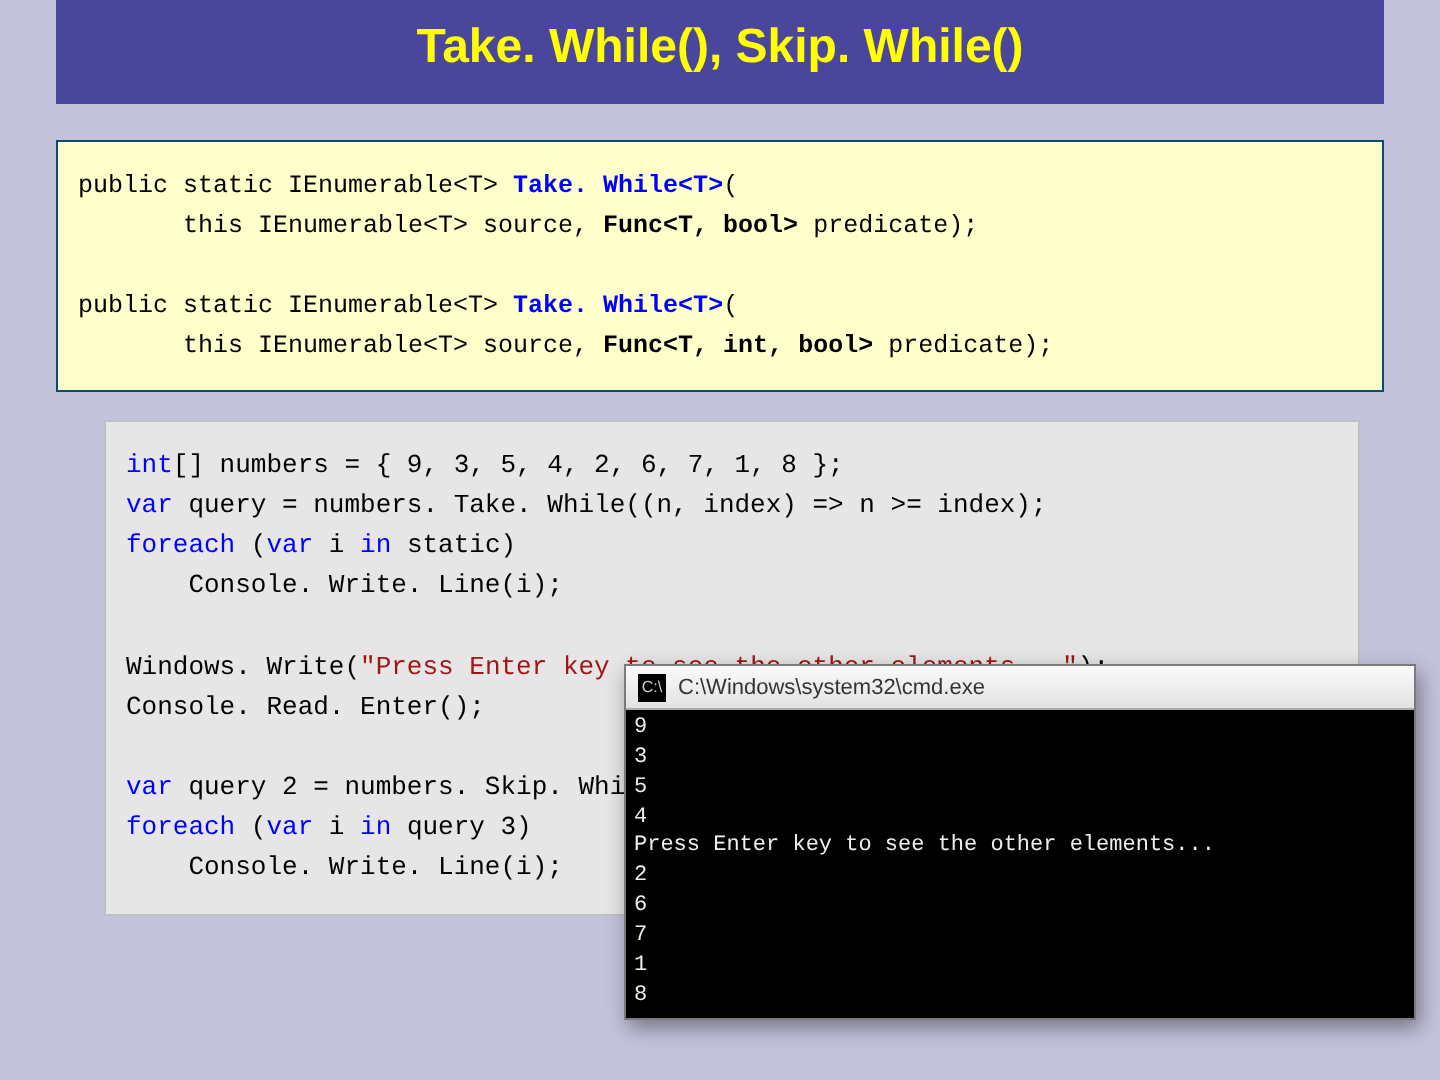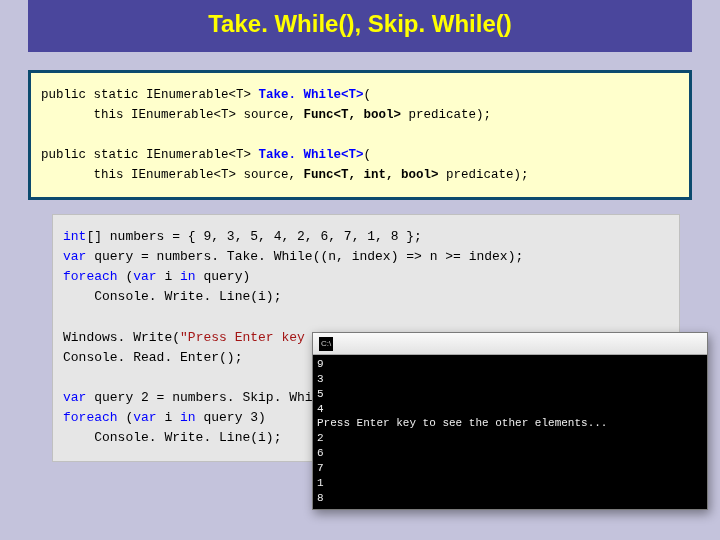--- a/index.html
+++ b/index.html
@@ -17,21 +17,21 @@
     color: #ffff00;
     font-family: Arial, sans-serif;
     font-size: 24px;
     font-weight: bold;
     text-align: center;
     padding: 10px 0 14px 0;
     margin: 0 28px 18px 28px;
   }
   .sig-box {
     background: #ffffcc;
-    border: 3px solid #0c4a6e;
+    border: 1px solid #0c4a6e;
     margin: 0 28px 14px 28px;
     padding: 12px 10px;
     font-size: 12.5px;
     line-height: 1.6;
     white-space: pre;
     font-family: "Courier New", monospace;
     overflow: hidden;
   }
   .code-box {
     background: #e6e6e6;
@@ -91,33 +91,34 @@
 <div class="header">Take. While(), Skip. While()</div>
 
 <div class="sig-box"><span>public static IEnumerable&lt;T&gt; </span><span class="kw-blue kw-bold">Take. While&lt;T&gt;</span><span>(</span>
 <span>       this IEnumerable&lt;T&gt; source, </span><span class="kw-bold">Func&lt;T, bool&gt;</span><span> predicate);</span>
 
 <span>public static IEnumerable&lt;T&gt; </span><span class="kw-blue kw-bold">Take. While&lt;T&gt;</span><span>(</span>
 <span>       this IEnumerable&lt;T&gt; source, </span><span class="kw-bold">Func&lt;T, int, bool&gt;</span><span> predicate);</span></div>
 
 <div class="code-box"><span class="kw-blue">int</span><span>[] numbers = { 9, 3, 5, 4, 2, 6, 7, 1, 8 };</span>
 <span class="kw-blue">var</span><span> query = numbers. Take. While((n, index) =&gt; n &gt;= index);</span>
-<span class="kw-blue">foreach</span><span> (</span><span class="kw-blue">var</span><span> i </span><span class="kw-blue">in</span><span> query)</span>
+<span class="kw-blue">foreach</span><span> (</span><span class="kw-blue">var</span><span> i </span><span class="kw-blue">in</span><span> static)</span>
 <span>    Console. Write. Line(i);</span>
 
 <span>Windows. Write(</span><span class="str">"Press Enter key to see the other elements..."</span><span>);</span>
 <span>Console. Read. Enter();</span>
 
 <span class="kw-blue">var</span><span> query 2 = numbers. Skip. While((n, index) =&gt; n &gt;= index);</span>
 <span class="kw-blue">foreach</span><span> (</span><span class="kw-blue">var</span><span> i </span><span class="kw-blue">in</span><span> query 3)</span>
 <span>    Console. Write. Line(i);</span></div>
 
 <div class="cmd-win">
   <div class="cmd-title">
     <span class="cmd-icon">C:\</span>
+    <span>C:\Windows\system32\cmd.exe</span>
   </div>
   <div class="cmd-body">9
 3
 5
 4
 Press Enter key to see the other elements...
 2
 6
 7
 1

